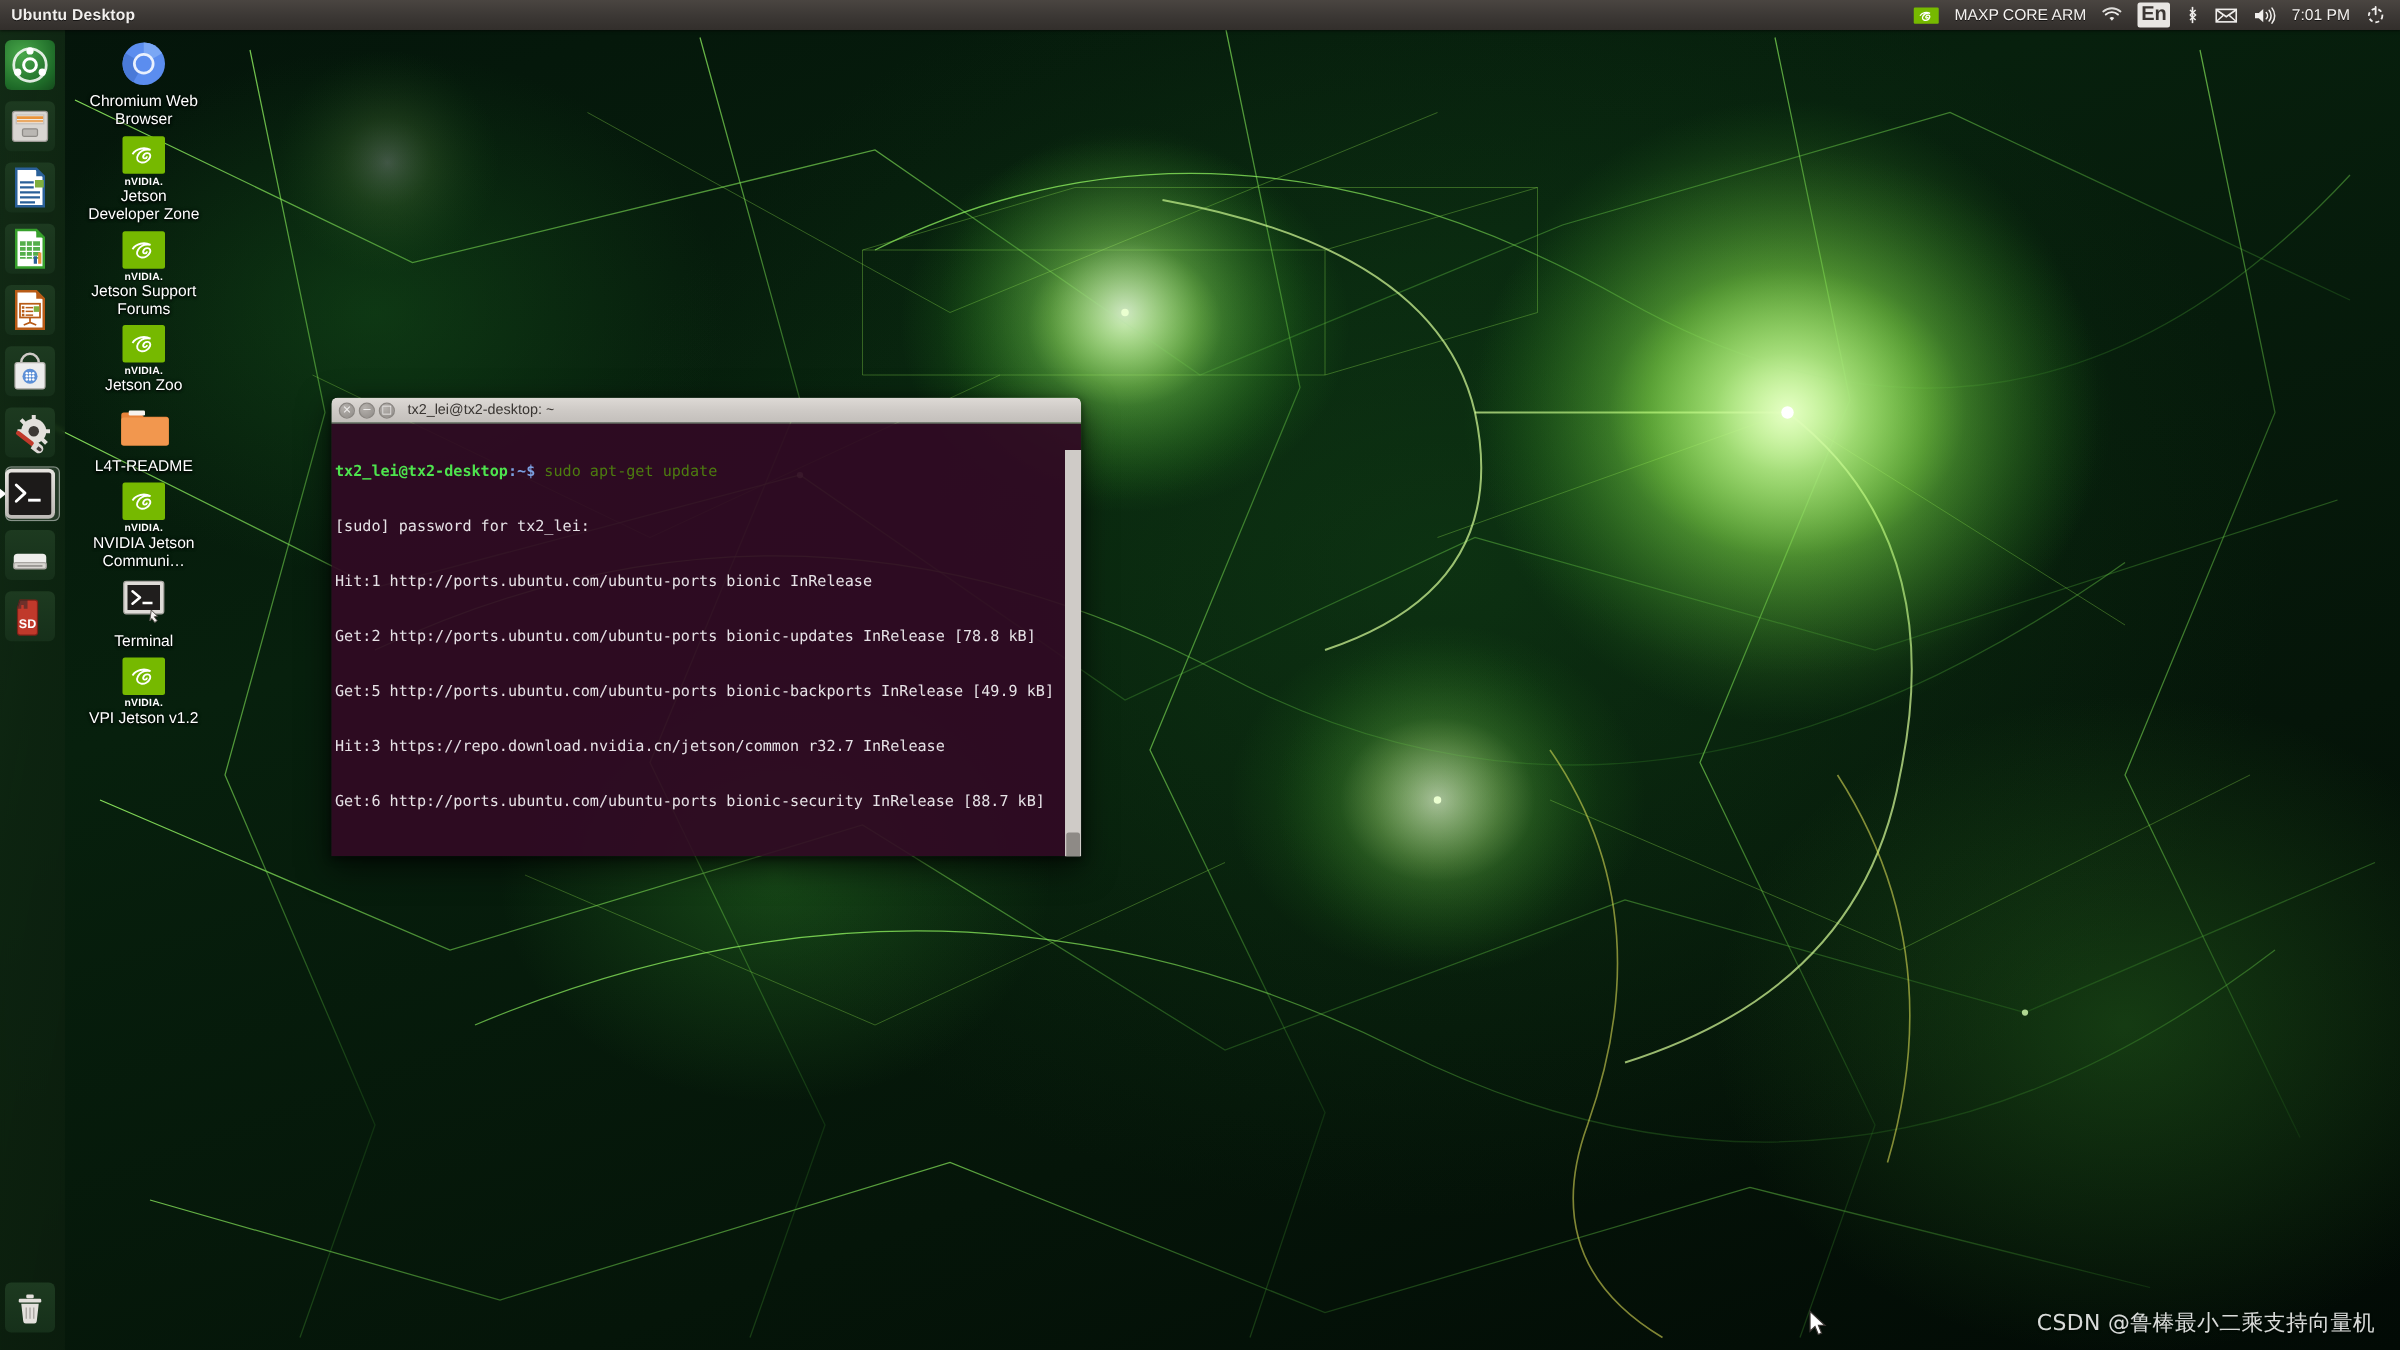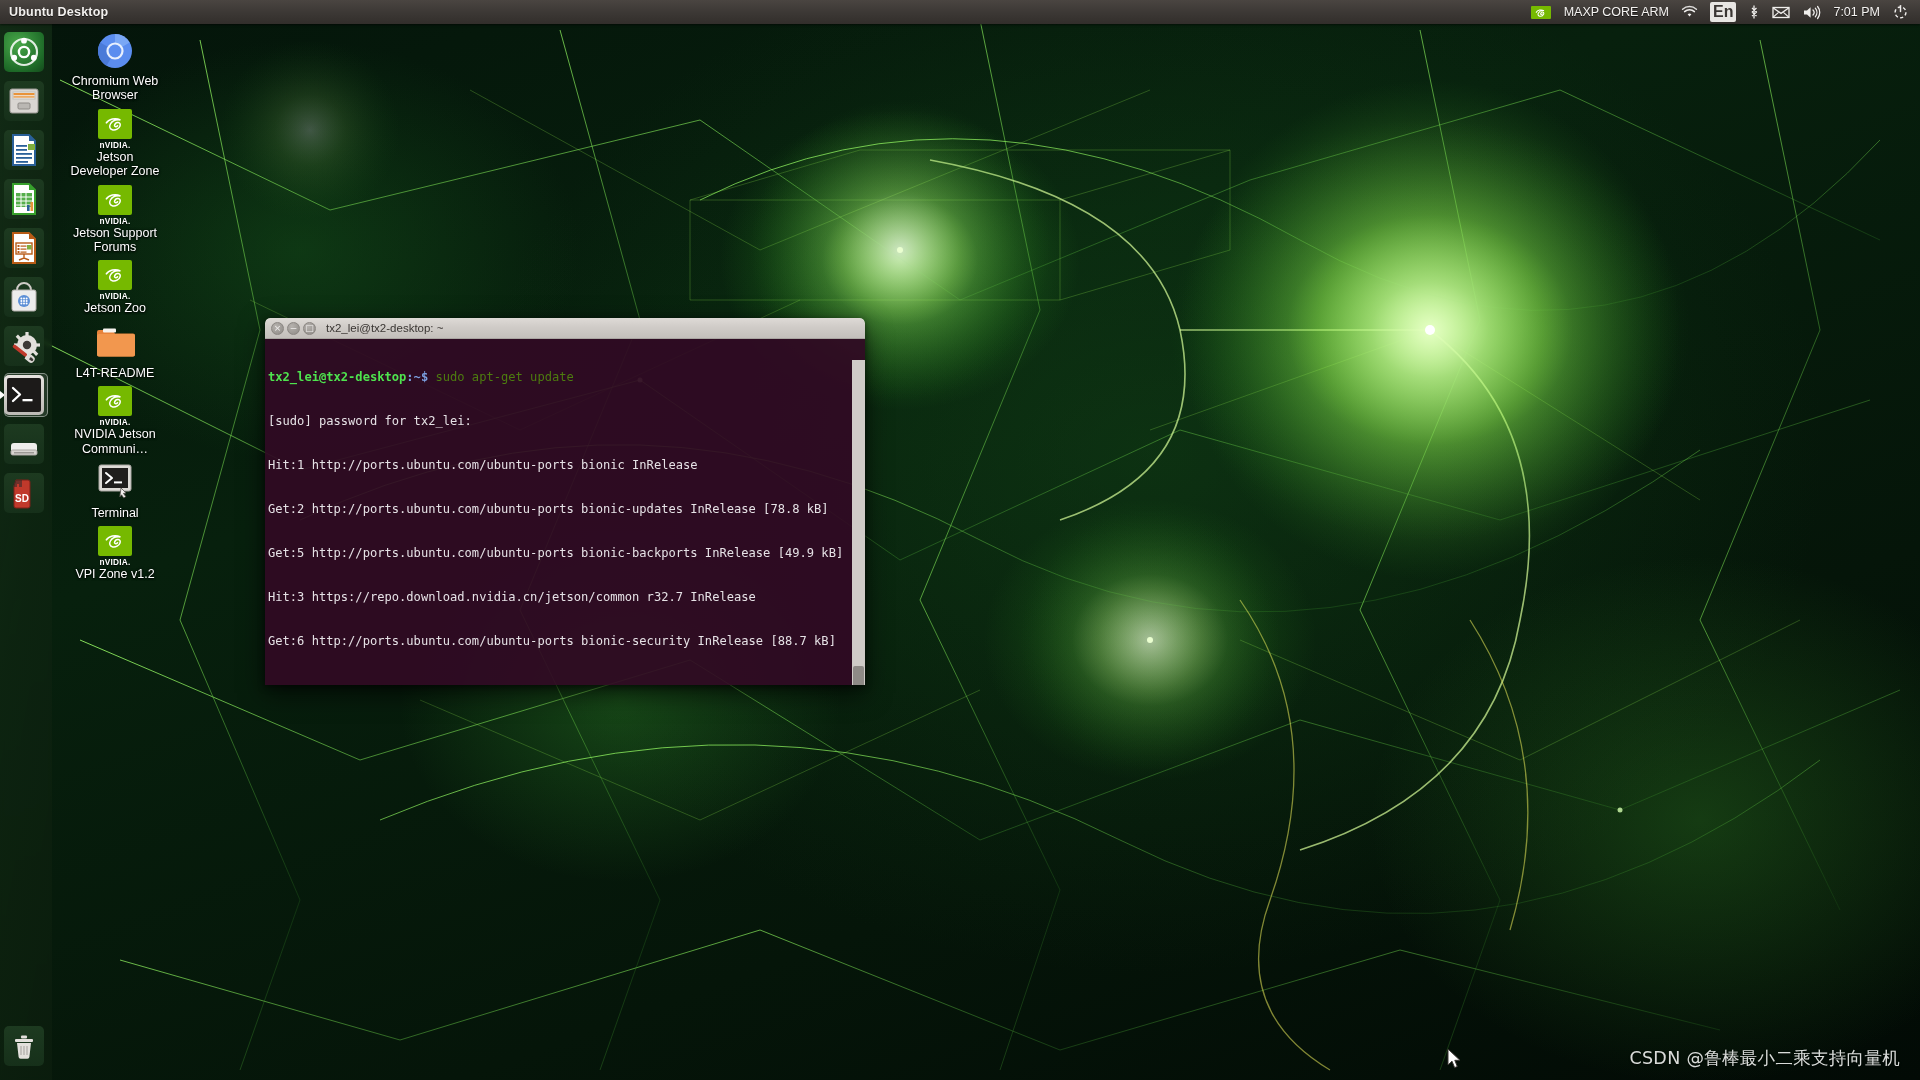--- a/index.html
+++ b/index.html
@@ -553,21 +553,21 @@
 
     <div class="desk-item" style="margin-top:4px;">
       <div class="deskico" style="height:40px;">
         <div class="nv-tile">
           <svg width="34" height="30" viewBox="0 0 34 30">
             <path d="M8 14.4c2.8-4.6 9.4-6 14.4-3.5 -4.3-.6-8.3 1-10 4.1 -1.6 2.8-.5 5.4 2.4 5.9 2.9.6 6.1-1.2 7.2-4 .7-1.8-.2-3.2-1.8-3.4 -1.5-.2-3.1.9-3.6 2.4 -.3 1 .2 1.7 1.1 1.8 .9.1 1.8-.7 2-1.6" fill="none" stroke="#ffffff" stroke-width="1.5"></path>
           </svg>
         </div>
         <div class="nv-word">nVIDIA.</div>
       </div>
-      <div class="desk-label" style="margin-top:1px;">VPI Zone v1.2</div>
+      <div class="desk-label" style="margin-top:1px;">VPI Jetson v1.2</div>
     </div>
   </div>
 
   <div id="terminal">
 
     <div id="titlebar">
       <div class="wbtn">×</div>
       <div class="wbtn">−</div>
       <div class="wbtn">□</div>
       <div id="titlebar-title">tx2_lei@tx2-desktop: ~</div>

